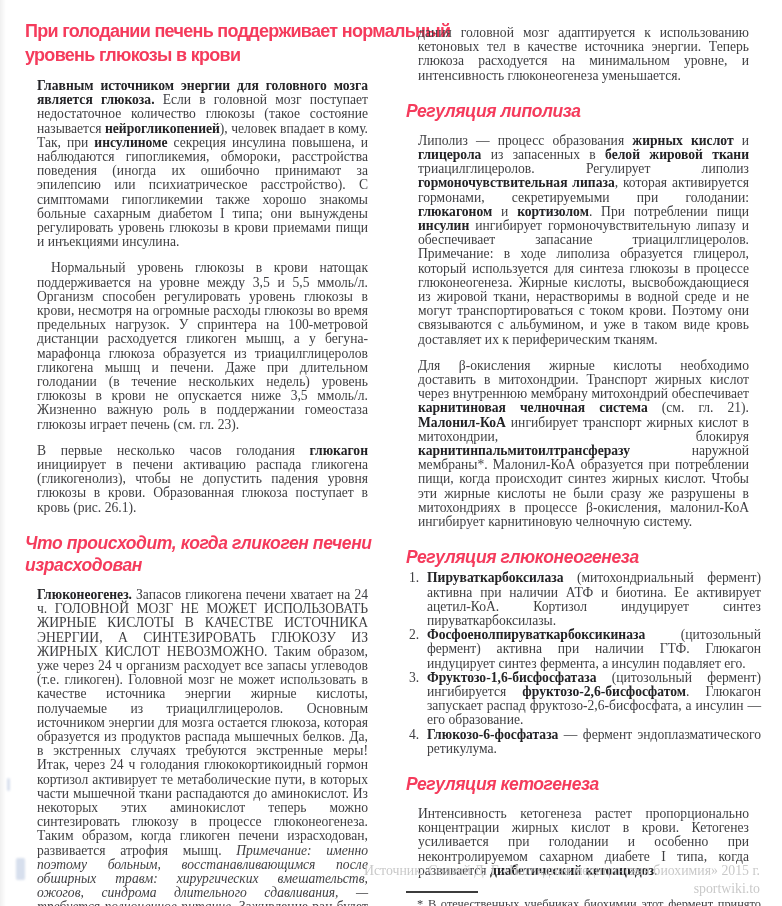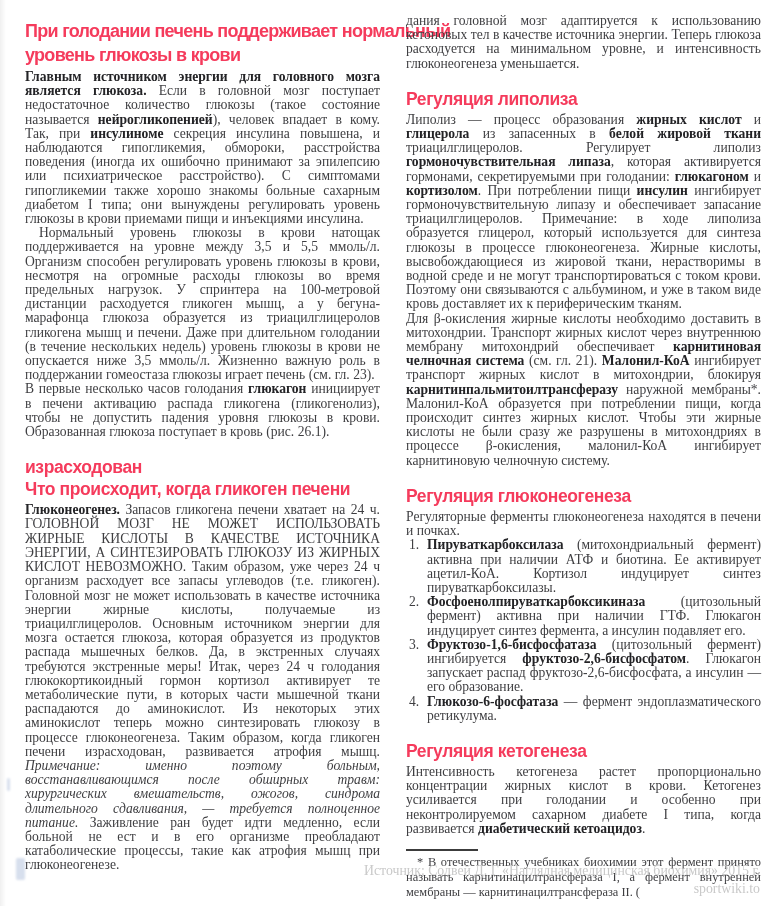--- a/index.html
+++ b/index.html
@@ -29,23 +29,23 @@
     font-size:18px;line-height:24px;letter-spacing:-0.7px;
     margin:5px 0 3px 0;
   }
   h1.title .hline{white-space:nowrap;}
   h2.heading{
     font-family:"Liberation Sans",sans-serif;font-weight:bold;
     color:var(--accent);
     font-size:17.5px;line-height:22px;letter-spacing:-0.4px;
     margin:17px 0 3px 0;
   }
-  h2.heading .hline{white-space:nowrap;}
+  h2.heading .hline{white-space:nowrap;font-style:italic;}
   p.para{
-    margin:0;font-size:13.6px;line-height:14.2px;
+    margin:12px;font-size:13.6px;line-height:14.2px;
     text-align:justify;
   }
   p.para.indent{text-indent:14px;}
   .b{font-weight:bold;color:var(--bold-text);}
   .i{font-style:italic;}
   ol.numlist{
     margin:0;padding:0;list-style:none;
     font-size:13.6px;line-height:14.2px;text-align:justify;
   }
   ol.numlist li{position:relative;padding-left:21px;}
@@ -79,36 +79,35 @@
 <div class="page">
   <div class="col">
       <h1 class="title">
         <div class="hline">При голодании печень поддерживает нормальный</div>
         <div class="hline">уровень глюкозы в крови</div>
       </h1>
       <p class="para"><span class="b">Главным источником энергии для головного мозга является глюкоза.</span><span> Если в головной мозг поступает недостаточное количество глюкозы (такое состояние называется </span><span class="b">нейрогликопенией</span><span>), человек впадает в кому. Так, при </span><span class="b">инсулиноме</span><span> секреция инсулина повышена, и наблюдаются гипогликемия, обмороки, расстройства поведения (иногда их ошибочно принимают за эпилепсию или психиатрическое расстройство). С симптомами гипогликемии также хорошо знакомы больные сахарным диабетом I типа; они вынуждены регулировать уровень глюкозы в крови приемами пищи и инъекциями инсулина.</span></p>
       <p class="para indent"><span>Нормальный уровень глюкозы в крови натощак поддерживается на уровне между 3,5 и 5,5 ммоль/л. Организм способен регулировать уровень глюкозы в крови, несмотря на огромные расходы глюкозы во время предельных нагрузок. У спринтера на 100-метровой дистанции расходуется гликоген мышц, а у бегуна-марафонца глюкоза образуется из триацилглицеролов гликогена мышц и печени. Даже при длительном голодании (в течение нескольких недель) уровень глюкозы в крови не опускается ниже 3,5 ммоль/л. Жизненно важную роль в поддержании гомеостаза глюкозы играет печень (см. гл. 23).</span></p>
       <p class="para"><span>В первые несколько часов голодания </span><span class="b">глюкагон</span><span> инициирует в печени активацию распада гликогена (гликогенолиз), чтобы не допустить падения уровня глюкозы в крови. Образованная глюкоза поступает в кровь (рис. 26.1).</span></p>
       <h2 class="heading">
+        <div class="hline">Что происходит, когда гликоген печени</div>
         <div class="hline">израсходован</div>
-        <div class="hline">Что происходит, когда гликоген печени</div>
       </h2>
       <p class="para"><span class="b">Глюконеогенез.</span><span> Запасов гликогена печени хватает на 24 ч. ГОЛОВНОЙ МОЗГ НЕ МОЖЕТ ИСПОЛЬЗОВАТЬ ЖИРНЫЕ КИСЛОТЫ В КАЧЕСТВЕ ИСТОЧНИКА ЭНЕРГИИ, А СИНТЕЗИРОВАТЬ ГЛЮКОЗУ ИЗ ЖИРНЫХ КИСЛОТ НЕВОЗМОЖНО. Таким образом, уже через 24 ч организм расходует все запасы углеводов (т.е. гликоген). Головной мозг не может использовать в качестве источника энергии жирные кислоты, получаемые из триацилглицеролов. Основным источником энергии для мозга остается глюкоза, которая образуется из продуктов распада мышечных белков. Да, в экстренных случаях требуются экстренные меры! Итак, через 24 ч голодания глюкокортикоидный гормон кортизол активирует те метаболические пути, в которых части мышечной ткани распадаются до аминокислот. Из некоторых этих аминокислот теперь можно синтезировать глюкозу в процессе глюконеогенеза. Таким образом, когда гликоген печени израсходован, развивается атрофия мышц. </span><span class="i">Примечание: именно поэтому больным, восстанавливающимся после обширных травм: хирургических вмешательств, ожогов, синдрома длительного сдавливания, — требуется полноценное питание.</span><span> Заживление ран будет идти медленно, если больной не ест и в его организме преобладают катаболические процессы, такие как атрофия мышц при глюконеогенезе.</span></p>
     </div>
   <div class="col">
       <p class="para"><span>дания головной мозг адаптируется к использованию кетоновых тел в качестве источника энергии. Теперь глюкоза расходуется на минимальном уровне, и интенсивность глюконеогенеза уменьшается.</span></p>
       <h2 class="heading">
         <div class="hline">Регуляция липолиза</div>
       </h2>
       <p class="para"><span>Липолиз — процесс образования </span><span class="b">жирных кислот</span><span> и </span><span class="b">глицерола</span><span> из запасенных в </span><span class="b">белой жировой ткани</span><span> триацилглицеролов. Регулирует липолиз </span><span class="b">гормоночувствительная липаза</span><span>, которая активируется гормонами, секретируемыми при голодании: </span><span class="b">глюкагоном</span><span> и </span><span class="b">кортизолом</span><span>. При потреблении пищи </span><span class="b">инсулин</span><span> ингибирует гормоночувствительную липазу и обеспечивает запасание триацилглицеролов. Примечание: в ходе липолиза образуется глицерол, который используется для синтеза глюкозы в процессе глюконеогенеза. Жирные кислоты, высвобождающиеся из жировой ткани, нерастворимы в водной среде и не могут транспортироваться с током крови. Поэтому они связываются с альбумином, и уже в таком виде кровь доставляет их к периферическим тканям.</span></p>
       <p class="para"><span>Для β-окисления жирные кислоты необходимо доставить в митохондрии. Транспорт жирных кислот через внутреннюю мембрану митохондрий обеспечивает </span><span class="b">карнитиновая челночная система</span><span> (см. гл. 21). </span><span class="b">Малонил-КоА</span><span> ингибирует транспорт жирных кислот в митохондрии, блокируя </span><span class="b">карнитинпальмитоилтрансферазу</span><span> наружной мембраны*. Малонил-КоА образуется при потреблении пищи, когда происходит синтез жирных кислот. Чтобы эти жирные кислоты не были сразу же разрушены в митохондриях в процессе β-окисления, малонил-КоА ингибирует карнитиновую челночную систему.</span></p>
       <h2 class="heading">
         <div class="hline">Регуляция глюконеогенеза</div>
       </h2>
-      <p class="para"><span>Регуляторные ферменты глюконеогенеза находятся в печени и почках.</span></p>
       <ol class="numlist">
         <li><span class="num">1.</span><span class="b">Пируваткарбоксилаза</span><span> (митохондриальный фермент) активна при наличии АТФ и биотина. Ее активирует ацетил-КоА. Кортизол индуцирует синтез пируваткарбоксилазы.</span></li>
         <li><span class="num">2.</span><span class="b">Фосфоенолпируваткарбоксикиназа</span><span> (цитозольный фермент) активна при наличии ГТФ. Глюкагон индуцирует синтез фермента, а инсулин подавляет его.</span></li>
         <li><span class="num">3.</span><span class="b">Фруктозо-1,6-бисфосфатаза</span><span> (цитозольный фермент) ингибируется </span><span class="b">фруктозо-2,6-бисфосфатом</span><span>. Глюкагон запускает распад фруктозо-2,6-бисфосфата, а инсулин — его образование.</span></li>
         <li><span class="num">4.</span><span class="b">Глюкозо-6-фосфатаза</span><span> — фермент эндоплазматического ретикулума.</span></li>
       </ol>
       <h2 class="heading">
         <div class="hline">Регуляция кетогенеза</div>
       </h2>
       <p class="para"><span>Интенсивность кетогенеза растет пропорционально концентрации жирных кислот в крови. Кетогенез усиливается при голодании и особенно при неконтролируемом сахарном диабете I типа, когда развивается </span><span class="b">диабетический кетоацидоз</span><span>.</span></p>

